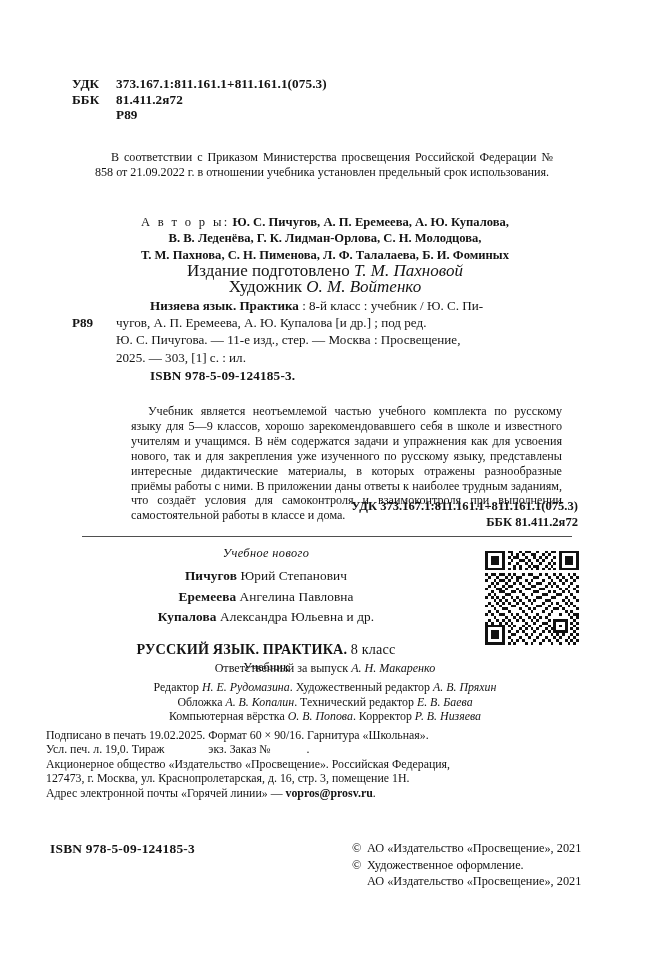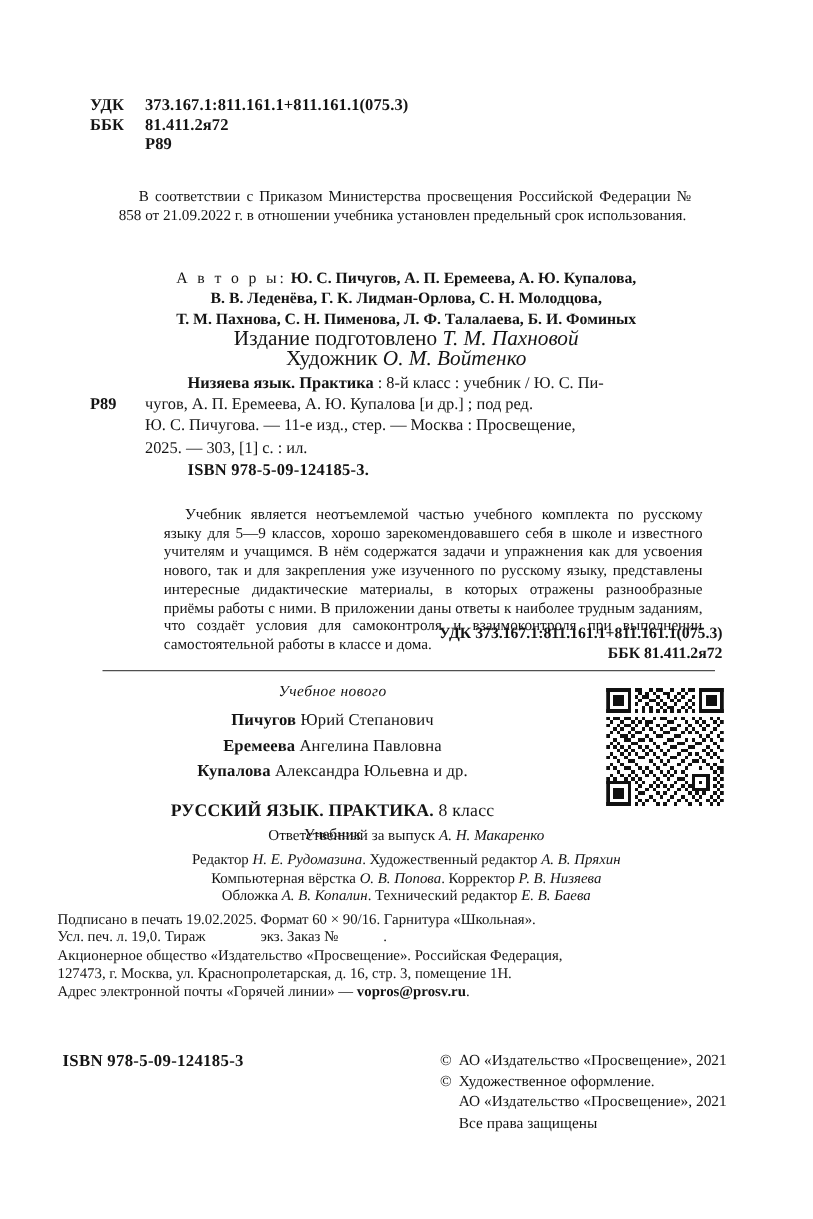--- a/index.html
+++ b/index.html
@@ -641,34 +641,33 @@
         <rect x="26" y="32" width="1" height="1"></rect>
           <rect x="29" y="32" width="1" height="1"></rect>
         <rect x="31" y="32" width="1" height="1"></rect>
       </g>
     </svg>
   </div>
 
   <div class="staff">
     <div class="resp"><span>Ответственный за выпуск </span><span class="i">А. Н. Макаренко</span></div>
     <div><span>Редактор </span><span class="i">Н. Е. Рудомазина</span><span>. Художественный редактор </span><span class="i">А. В. Пряхин</span></div>
+    <div><span>Обложка </span><span class="i">А. В. Копалин</span><span>. Технический редактор </span><span class="i">Е. В. Баева</span></div>
     <div><span>Компьютерная вёрстка </span><span class="i">О. В. Попова</span><span>. Корректор </span><span class="i">Р. В. Низяева</span></div>
-    <div><span>Обложка </span><span class="i">А. В. Копалин</span><span>. Технический редактор </span><span class="i">Е. В. Баева</span></div>
   </div>
 
   <div class="printinfo">
     <div>Подписано в печать 19.02.2025. Формат 60 × 90/16. Гарнитура «Школьная».</div>
     <div><span>Усл. печ. л. 19,0. Тираж</span><span class="gap-a"></span><span>экз.  Заказ №</span><span class="gap-b"></span><span>.</span></div>
     <div>Акционерное общество «Издательство «Просвещение». Российская Федерация,</div>
     <div>127473, г. Москва, ул. Краснопролетарская, д. 16, стр. 3, помещение 1Н.</div>
     <div><span>Адрес  электронной  почты  «Горячей  линии»  —  </span><span class="mail">vopros@prosv.ru</span><span>.</span></div>
   </div>
 
   <div class="footer-isbn">ISBN 978-5-09-124185-3</div>
 
   <div class="copyright">
     <div class="cline"><span class="csym">©</span><span>АО «Издательство «Просвещение», 2021</span></div>
     <div class="cline"><span class="csym">©</span><span>Художественное оформление.</span></div>
     <div class="cline cindent">АО «Издательство «Просвещение», 2021</div>
-    <div class="cline cindent">Все права защищены</div>
   </div>
 
 </div>
 
 </body></html>

